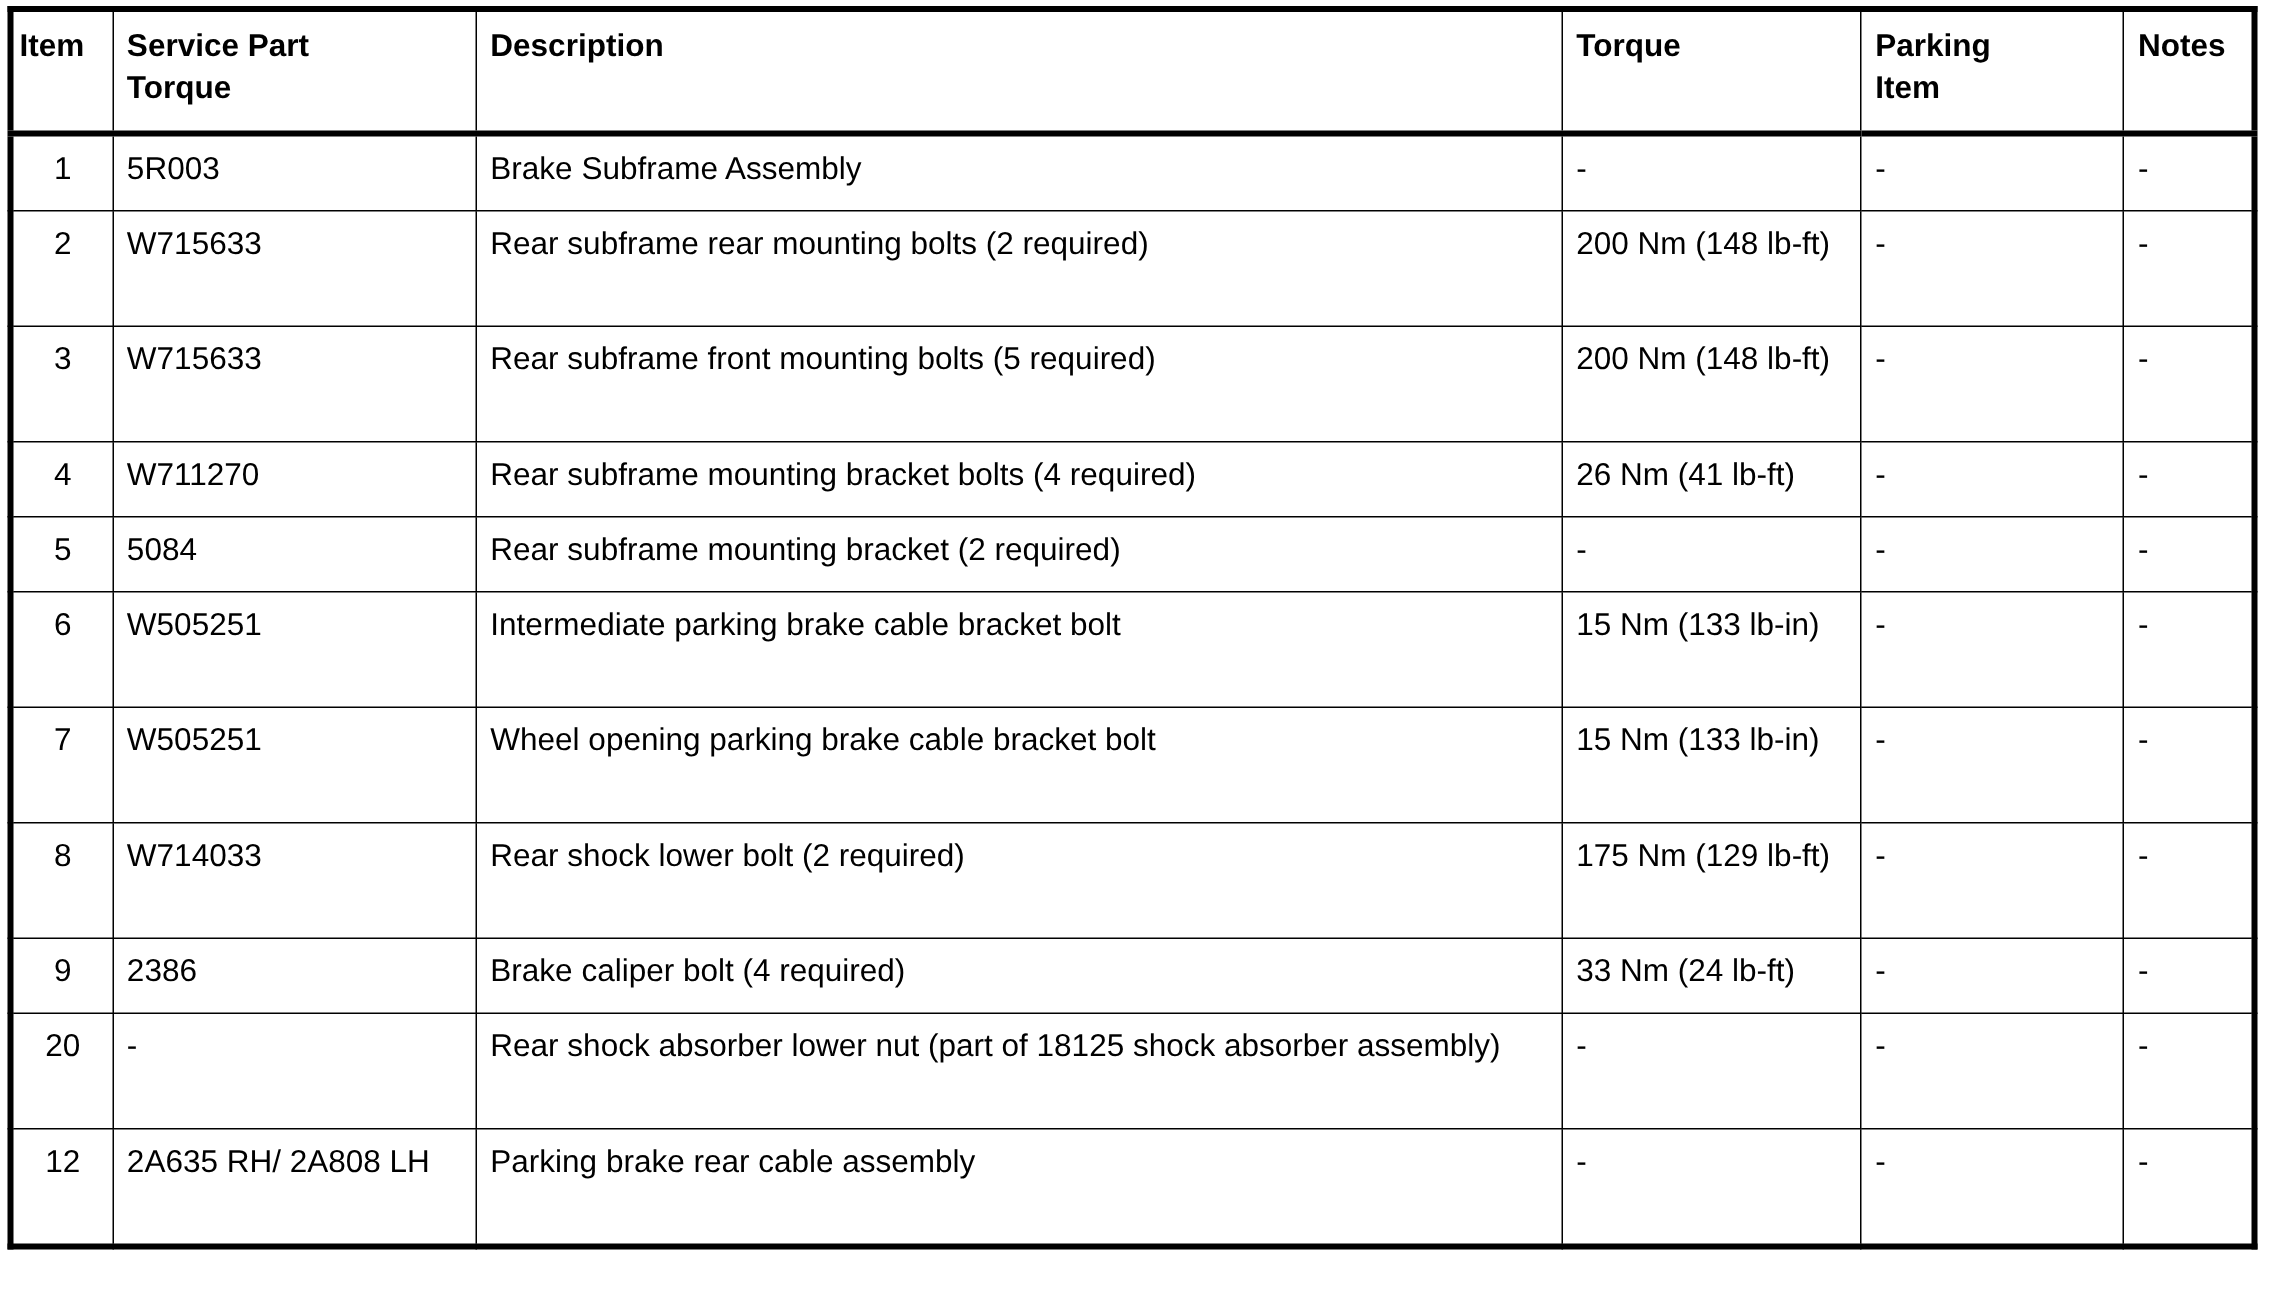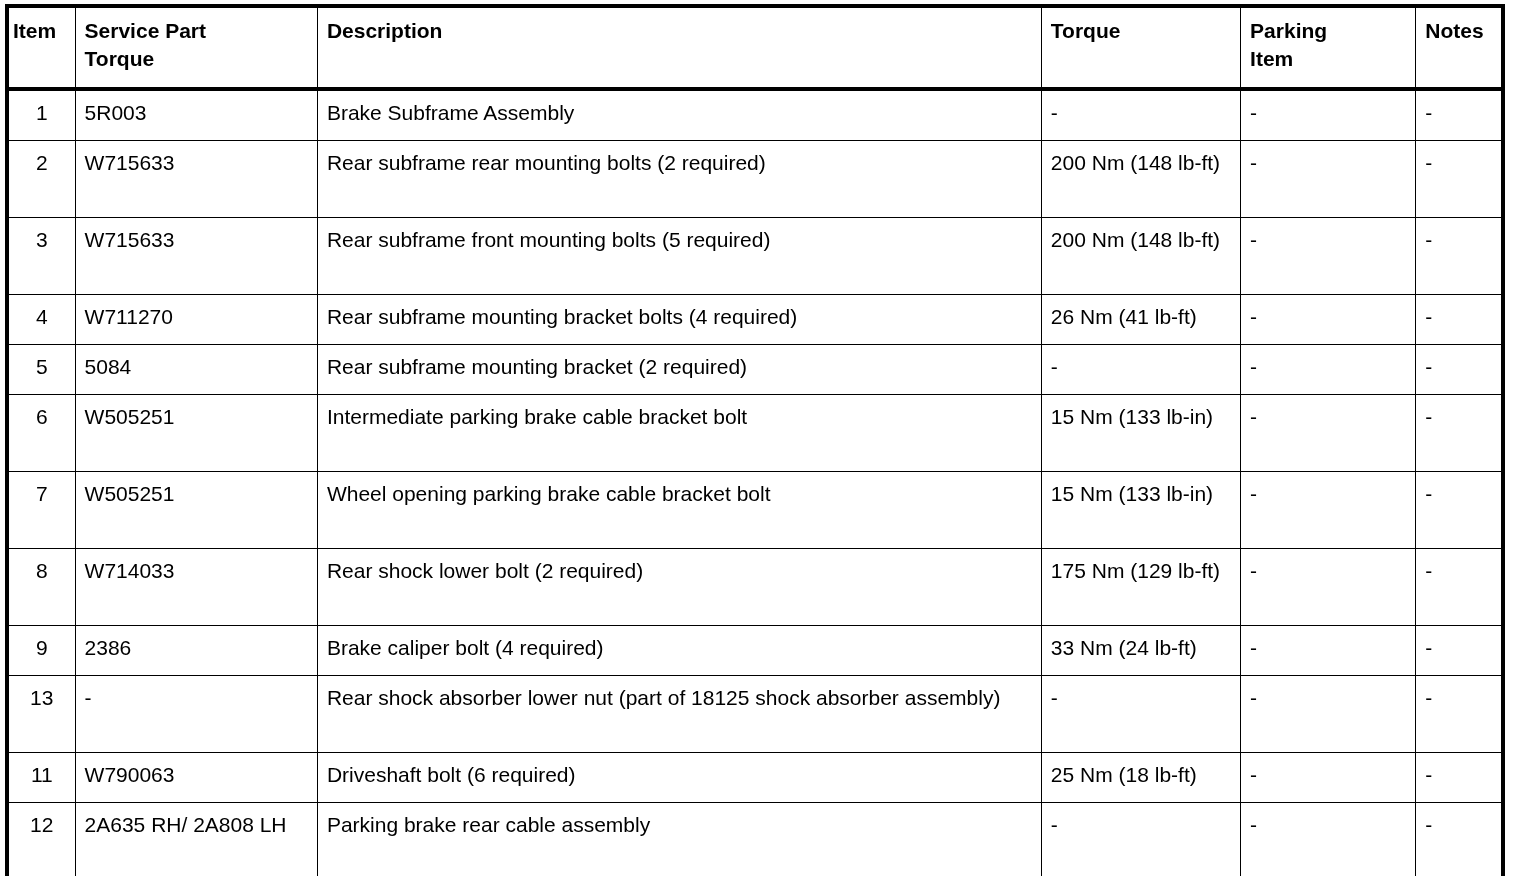--- a/index.html
+++ b/index.html
@@ -177,32 +177,24 @@
         </tr>
         <tr class="h-sm">
           <td class="cell-item">9</td>
           <td class="cell-part">2386</td>
           <td class="cell-desc">Brake caliper bolt (4 required)</td>
           <td class="cell-torque">33 Nm (24 lb-ft)</td>
           <td class="cell-material">-</td>
           <td class="cell-notes">-</td>
         </tr>
         <tr class="h-md">
-          <td class="cell-item">13</td>
+          <td class="cell-item">20</td>
           <td class="cell-part">-</td>
           <td class="cell-desc">Rear shock absorber lower nut (part of 18125 shock absorber assembly)</td>
           <td class="cell-torque">-</td>
-          <td class="cell-material">-</td>
-          <td class="cell-notes">-</td>
-        </tr>
-        <tr class="h-sm">
-          <td class="cell-item">11</td>
-          <td class="cell-part">W790063</td>
-          <td class="cell-desc">Driveshaft bolt (6 required)</td>
-          <td class="cell-torque">25 Nm (18 lb-ft)</td>
           <td class="cell-material">-</td>
           <td class="cell-notes">-</td>
         </tr>
         <tr class="h-md">
           <td class="cell-item">12</td>
           <td class="cell-part">2A635 RH/ 2A808 LH</td>
           <td class="cell-desc">Parking brake rear cable assembly</td>
           <td class="cell-torque">-</td>
           <td class="cell-material">-</td>
           <td class="cell-notes">-</td>

